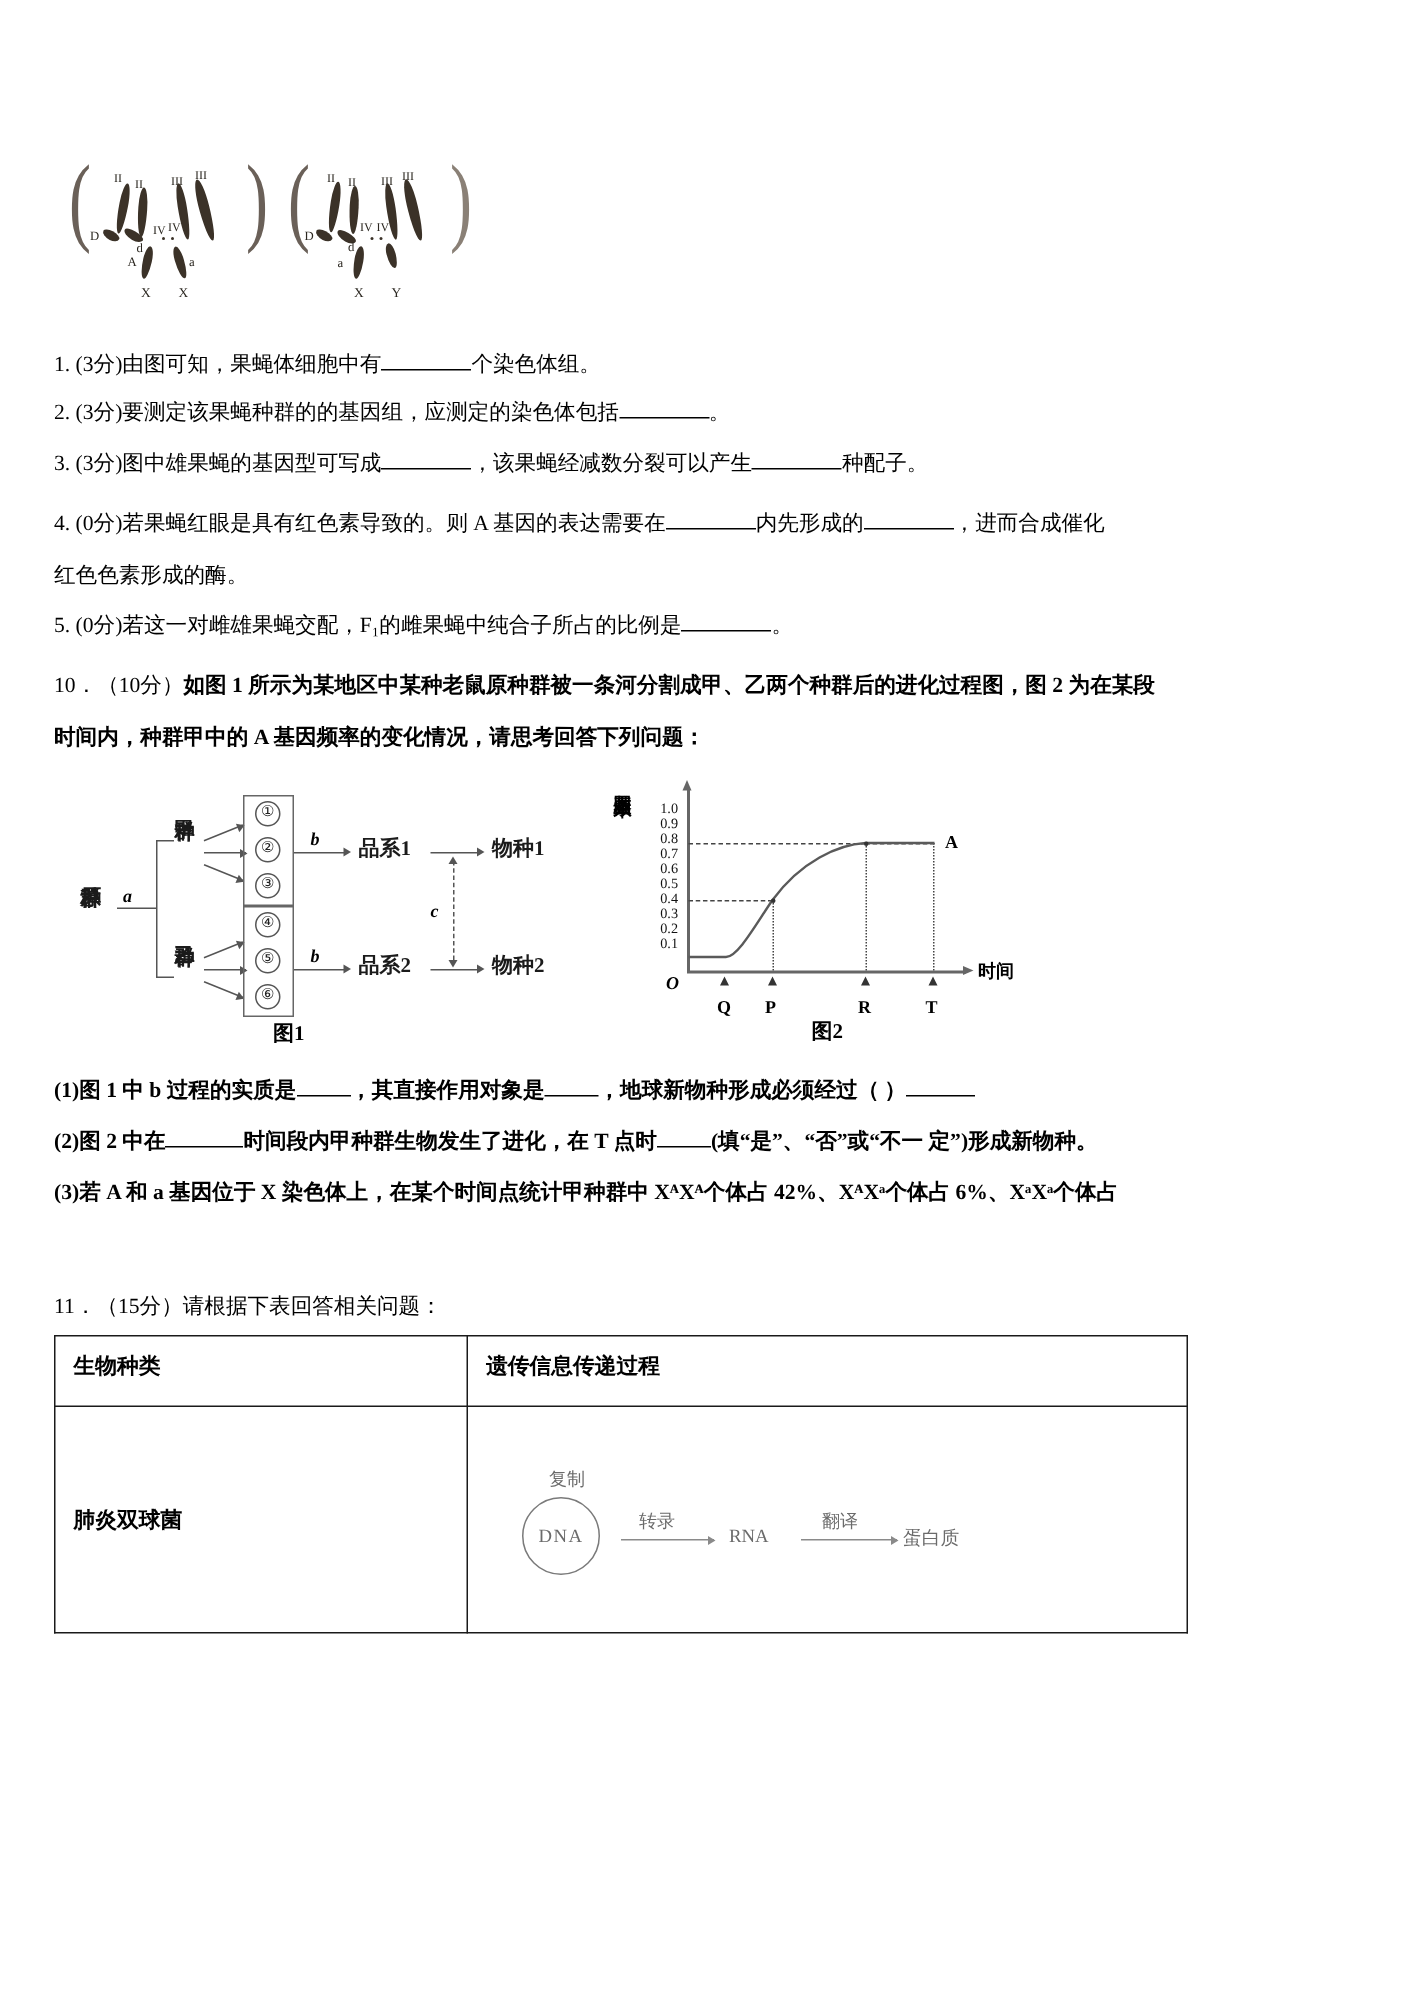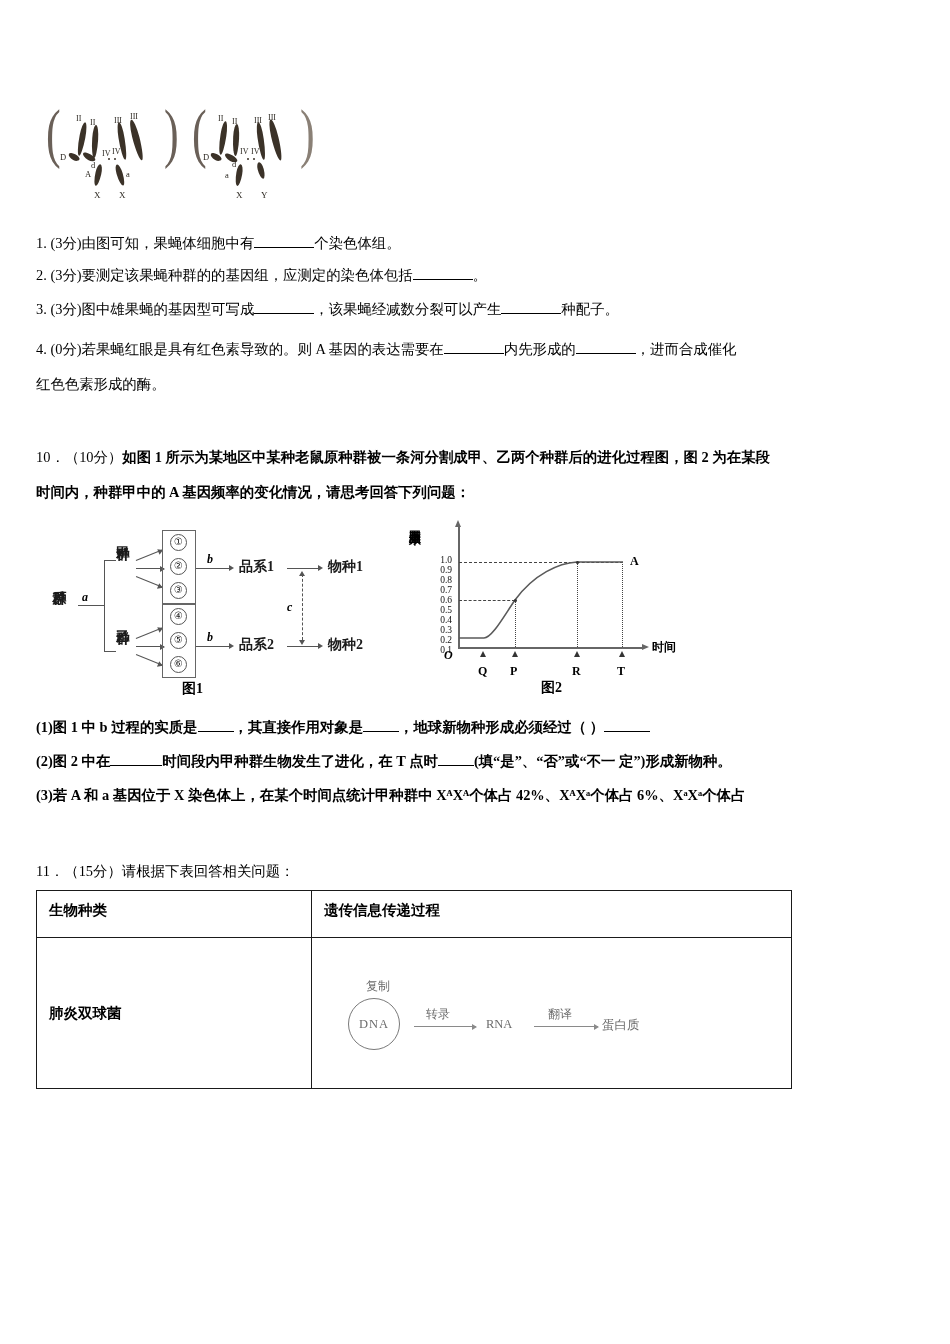--- a/index.html
+++ b/index.html
@@ -406,20 +406,24 @@
     <span>3.</span>
     <span>(3分)</span><span>图中雄果蝇的基因型可写成</span><span class="blank b60"></span><span>，该果蝇经减数分裂可以产生</span><span class="blank b60"></span><span>种配子。</span>
   </div>
 
   <div class="qline" style="left:36px; top:340px;">
     <span>4.</span>
     <span>(0分)</span><span>若果蝇红眼是具有红色素导致的。则 A 基因的表达需要在</span><span class="blank b60"></span><span>内先形成的</span><span class="blank b60"></span><span>，进而合成催化</span>
   </div>
   <div class="qline" style="left:36px; top:375px;">红色色素形成的酶。</div>
 
+  <div class="qline" style="left:36px; top:408px;">
+    <span>5.</span>
+    <span>(0分)</span><span>若这一对雌雄果蝇交配，F₁的雌果蝇中纯合子所占的比例是</span><span class="blank b60"></span><span>。</span>
+  </div>
 
   <div class="qline" style="left:36px; top:448px;">
     <span>10．</span><span>（10分）</span><span class="bold" style="font-weight:bold;">如图 1 所示为某地区中某种老鼠原种群被一条河分割成甲、乙两个种群后的进化过程图，图 2 为在某段</span>
   </div>
   <div class="qline bold" style="left:36px; top:483px;">时间内，种群甲中的 A 基因频率的变化情况，请思考回答下列问题：</div>
 
   <div class="fig1">
 
     <span class="f1txt v" style="left:8px; top:52px; font-size:14px;">原种群</span>
 
@@ -473,21 +477,21 @@
     <div class="arrdn" style="left:255px; top:112px;"></div>
     <span class="f1lat" style="left:243px; top:72px;">c</span>
 
     <span class="figcap" style="left:138px; top:152px;">图1</span>
   </div>
 
   <div class="fig2">
 
     <span class="ylab-v" style="left:2px; top:4px;">基因频率</span>
 
-    <div class="ytickgrp" style="left:24px; top:40px; width:24px;">
+    <div class="ytickgrp" style="left:24px; top:20px; width:24px;">
       <div style="height:10px;">1.0</div>
       <div style="height:10px;">0.9</div>
       <div style="height:10px;">0.8</div>
       <div style="height:10px;">0.7</div>
       <div style="height:10px;">0.6</div>
       <div style="height:10px;">0.5</div>
       <div style="height:10px;">0.4</div>
       <div style="height:10px;">0.3</div>
       <div style="height:10px;">0.2</div>
       <div style="height:10px;">0.1</div>

